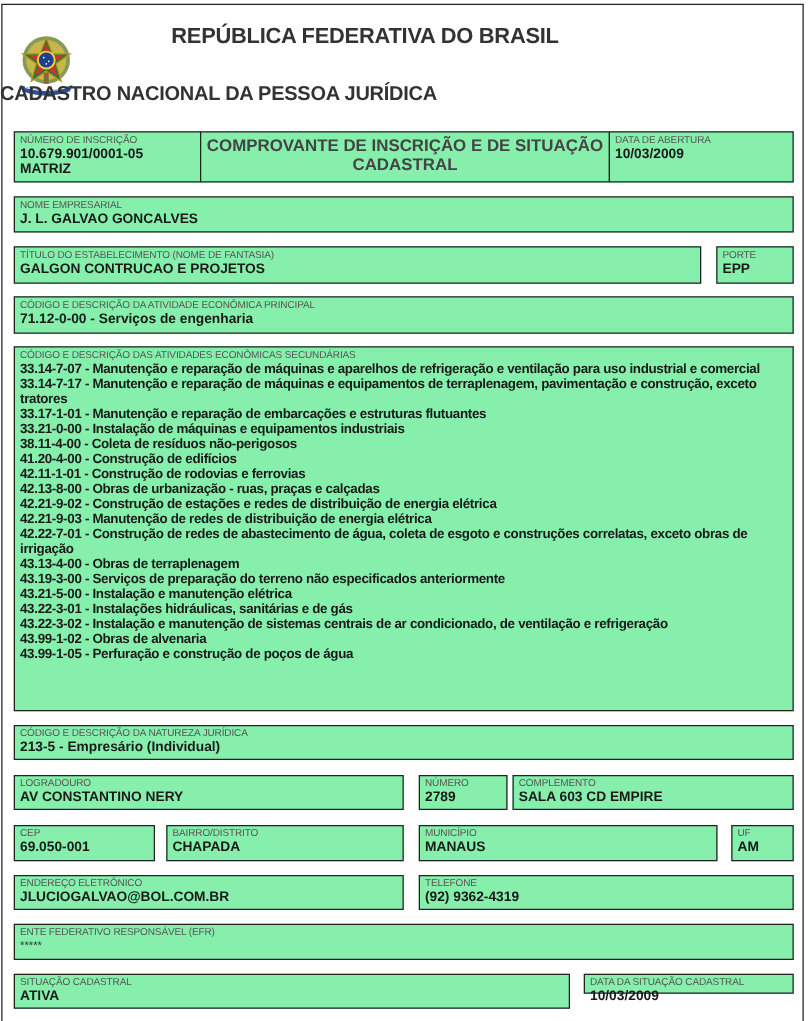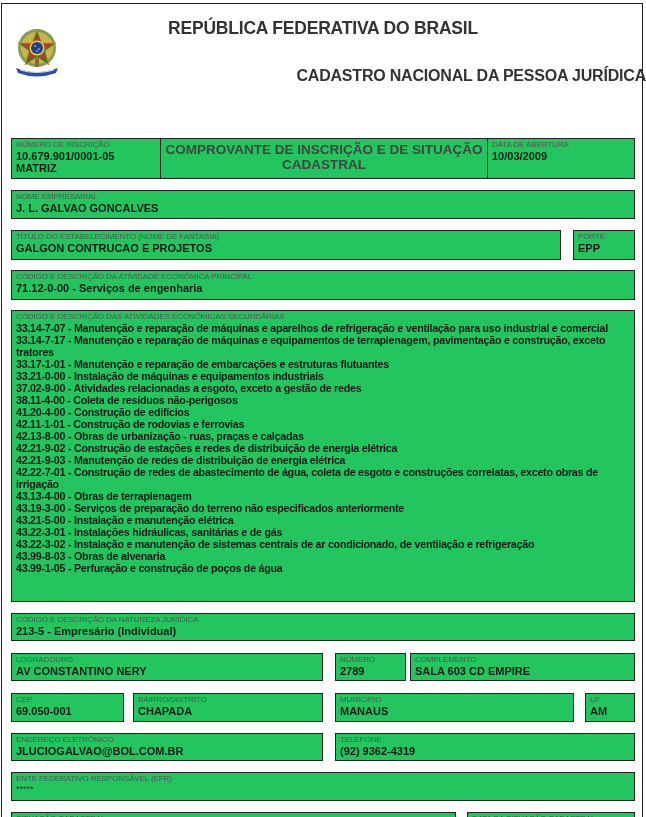--- a/index.html
+++ b/index.html
@@ -1,25 +1,25 @@
 <!DOCTYPE html>
 <html><head>
 <meta charset="utf-8">
 <style>
   html, body { margin: 0; padding: 0; background: #ffffff; }
   body { width: 646px; height: 817px; position: relative; overflow: hidden;
          font-family: "Liberation Sans", sans-serif; color: #1a1a1a; }
   .frame { position: absolute; left: 1px; top: 3px; width: 642px; height: 820px;
            border: 1.5px solid #222; box-sizing: border-box; }
   .title1 { position: absolute; left: 0; width: 584px; top: 18px; text-align: center;
-            font-size: 17.5px; font-weight: bold; color: #333; letter-spacing: -0.2px; margin-left: 31px; }
-  .title2 { position: absolute; left: 0; width: 646px; top: 67px; text-align: right;
+            font-size: 17.5px; font-weight: bold; color: #333; letter-spacing: -0.2px; }
+  .title2 { position: absolute; left: 0; width: 646px; top: 67px; text-align: left;
             font-size: 16px; font-weight: bold; color: #333; letter-spacing: -0.2px; }
   .emblem { position: absolute; left: 12px; top: 26px; width: 50px; height: 52px; }
-  .box { position: absolute; border: 1.3px solid #222; box-sizing: border-box; background: #22c55e; margin-top: 33px; }
+  .box { position: absolute; border: 1.3px solid #222; box-sizing: border-box; background: #86efac; }
   .lbl { position: absolute; left: 4px; top: 1px; font-size: 8px; color: #555;
          white-space: nowrap; letter-spacing: -0.1px; }
   .val { position: absolute; left: 4px; top: 11px; font-size: 11px; font-weight: bold;
          color: #1a1a1a; white-space: nowrap; }
   .val2 { position: absolute; left: 4px; top: 24px; font-size: 11px; font-weight: bold; color: #1a1a1a; }
   .comprovante { position: absolute; left: 0; right: 0; top: 3px; text-align: center;
                  font-size: 13.5px; font-weight: bold; color: #444; line-height: 15px; padding: 0 4px; }
   .sec-list { position: absolute; left: 4px; top: 11px; right: 4px; margin: 0; padding: 0; list-style: none; }
   .sec-list li { font-size: 10.7px; font-weight: bold; color: #1a1a1a; line-height: 12px;
                  letter-spacing: -0.25px; }
@@ -82,34 +82,33 @@
   <span class="val">71.12-0-00 - Serviços de engenharia</span>
 </div>
 
 <div class="box" style="left:11px;top:277px;width:624px;height:292px;">
   <span class="lbl">CÓDIGO E DESCRIÇÃO DAS ATIVIDADES ECONÔMICAS SECUNDÁRIAS</span>
   <ul class="sec-list" id="sec-list">
       <li>33.14-7-07 - Manutenção e reparação de máquinas e aparelhos de refrigeração e ventilação para uso industrial e comercial</li>
       <li>33.14-7-17 - Manutenção e reparação de máquinas e equipamentos de terraplenagem, pavimentação e construção, exceto tratores</li>
       <li>33.17-1-01 - Manutenção e reparação de embarcações e estruturas flutuantes</li>
       <li>33.21-0-00 - Instalação de máquinas e equipamentos industriais</li>
-      <li>37.02-9-00 - Atividades relacionadas a esgoto, exceto a gestão de redes</li>
       <li>38.11-4-00 - Coleta de resíduos não-perigosos</li>
       <li>41.20-4-00 - Construção de edifícios</li>
       <li>42.11-1-01 - Construção de rodovias e ferrovias</li>
       <li>42.13-8-00 - Obras de urbanização - ruas, praças e calçadas</li>
       <li>42.21-9-02 - Construção de estações e redes de distribuição de energia elétrica</li>
       <li>42.21-9-03 - Manutenção de redes de distribuição de energia elétrica</li>
       <li>42.22-7-01 - Construção de redes de abastecimento de água, coleta de esgoto e construções correlatas, exceto obras de irrigação</li>
       <li>43.13-4-00 - Obras de terraplenagem</li>
       <li>43.19-3-00 - Serviços de preparação do terreno não especificados anteriormente</li>
       <li>43.21-5-00 - Instalação e manutenção elétrica</li>
       <li>43.22-3-01 - Instalações hidráulicas, sanitárias e de gás</li>
       <li>43.22-3-02 - Instalação e manutenção de sistemas centrais de ar condicionado, de ventilação e refrigeração</li>
-      <li>43.99-8-03 - Obras de alvenaria</li>
+      <li>43.99-1-02 - Obras de alvenaria</li>
       <li>43.99-1-05 - Perfuração e construção de poços de água</li>
     </ul>
 </div>
 
 <div class="box" style="left:11px;top:580px;width:624px;height:28px;">
   <span class="lbl">CÓDIGO E DESCRIÇÃO DA NATUREZA JURÍDICA</span>
   <span class="val">213-5 - Empresário (Individual)</span>
 </div>
 
 <div class="box" style="left:11px;top:620px;width:312px;height:28px;">

